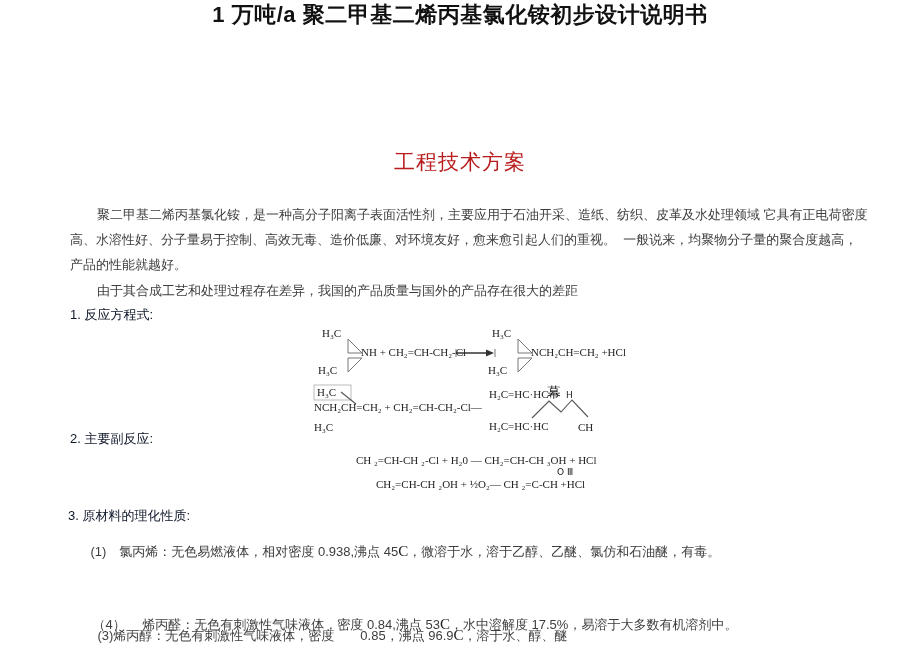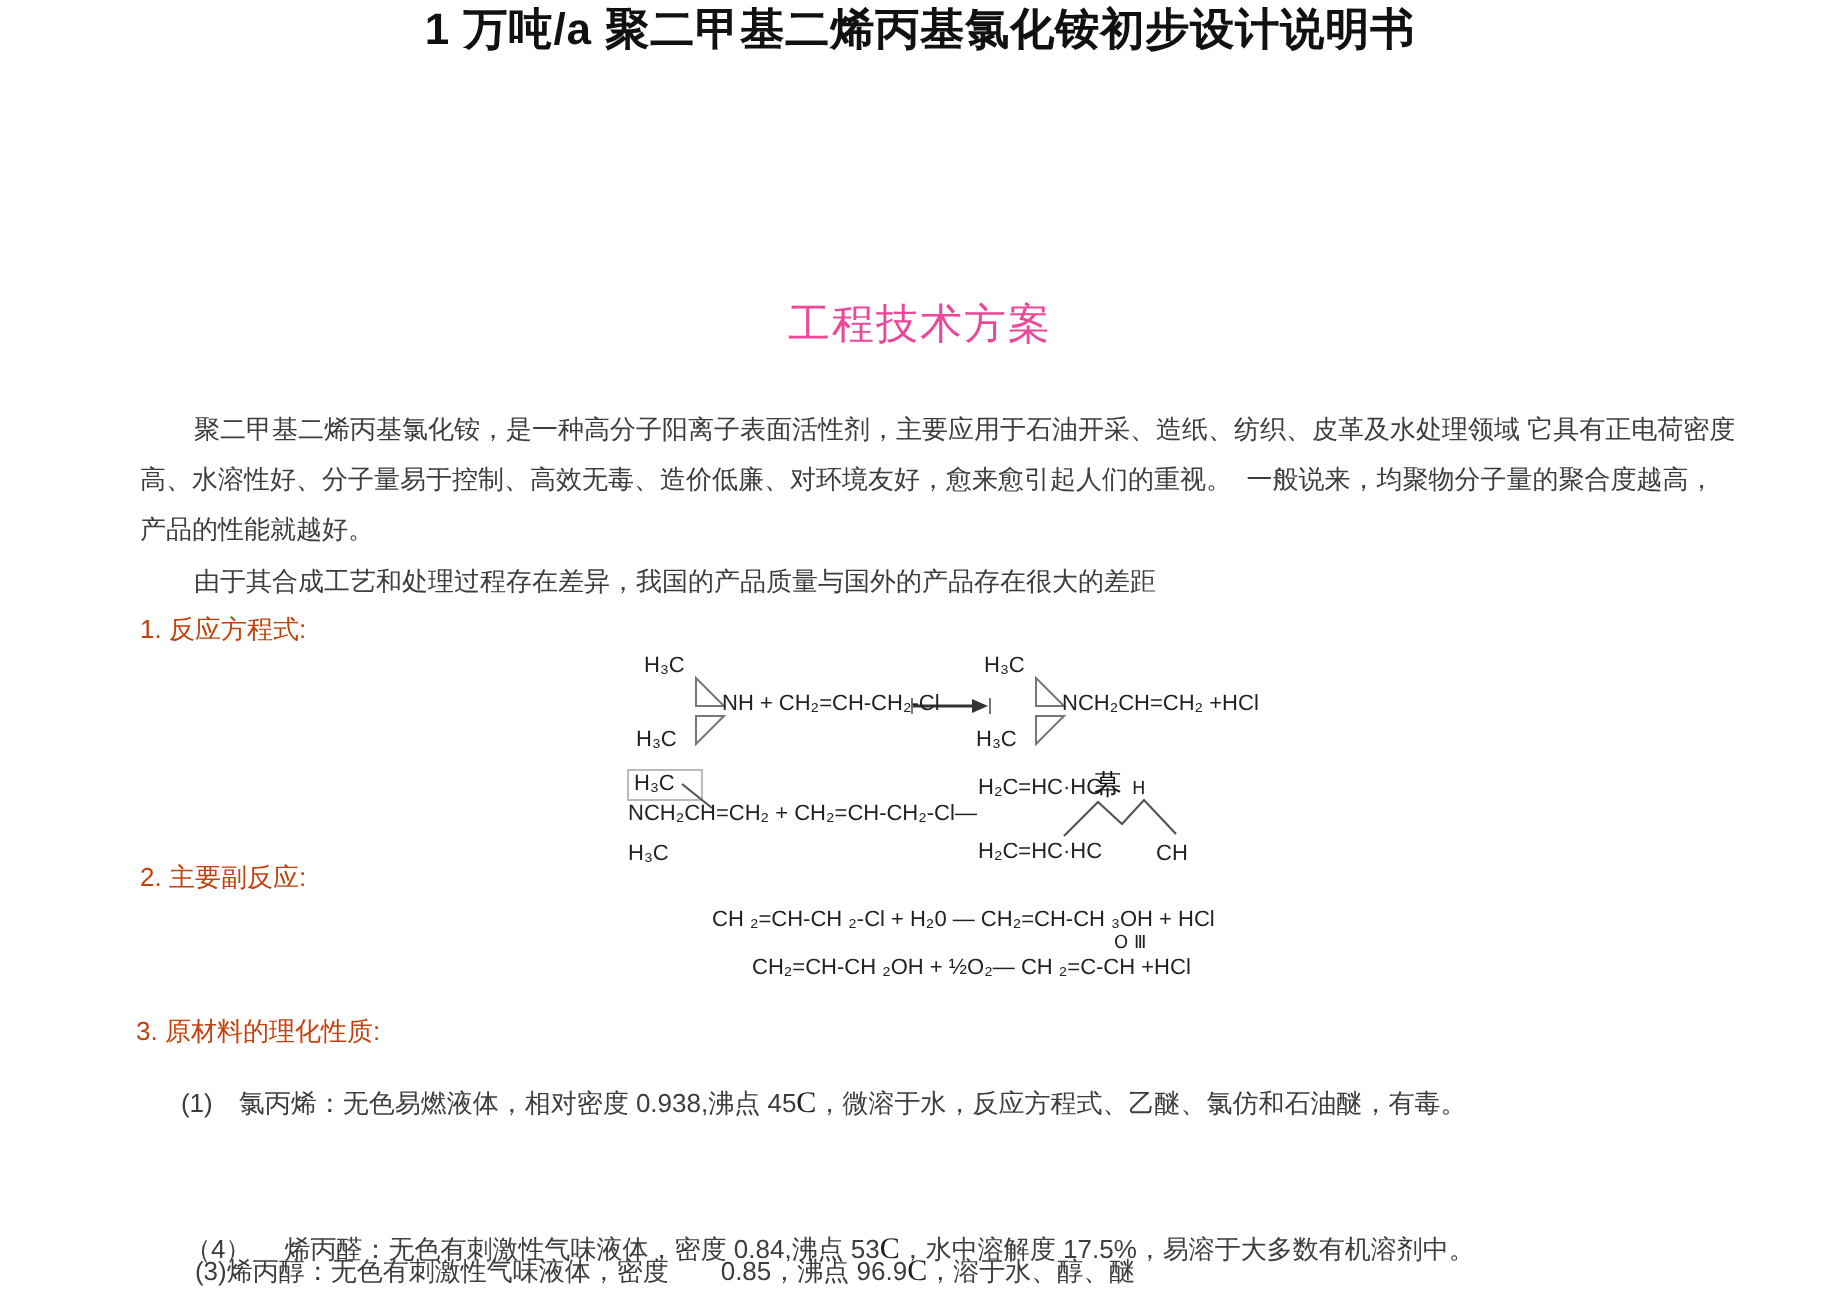--- a/index.html
+++ b/index.html
@@ -11,25 +11,25 @@
     font-family:"Liberation Sans",sans-serif;
   }
   .abs{position:absolute;white-space:pre;}
   .doc-title{
     left:0;right:0;top:90;text-align:center;
     font-size:22px;font-weight:bold;color:#111;
     letter-spacing:0.5px;
   }
   .doc-subtitle{
     left:0;right:0;top:148px;text-align:center;
-    font-size:21px;color:#ec4899;letter-spacing:1px;
+    font-size:21px;color:#b91c1c;letter-spacing:1px;
   }
   .cjk{font-size:13px;color:#3d3d3d;}
-  .heading{font-size:13px;color:#c2410c;}
-  .formula{font-size:11px;color:#222;font-family:Liberation Sans, sans-serif;}
+  .heading{font-size:13px;color:#0f172a;}
+  .formula{font-size:11px;color:#222;font-family:Liberation Serif, serif;}
   .formula-sm{font-size:9px;color:#222;font-family:"DejaVu Sans",sans-serif;}
   .glyph-big{font-size:14px;color:#111;}
   .deg{font-family:"Liberation Serif",serif;font-size:15px;color:#222;}
   .item{font-size:13px;color:#3d3d3d;}
   svg.bonds{position:absolute;left:0;top:0;pointer-events:none;}
 </style>
 </head>
 <body>
 
 <div class="page">
@@ -87,21 +87,21 @@
 
   <div>
     <span class="abs formula" style="left:356px;top:454px;">CH ₂=CH-CH ₂-Cl + H₂0 — CH₂=CH-CH ₃OH + HCl</span>
     <span class="abs formula-sm" style="left:557px;top:467px;">O Ⅲ</span>
     <span class="abs formula" style="left:376px;top:478px;">CH₂=CH-CH ₂OH + ½O₂— CH ₂=C-CH +HCl</span>
   </div>
 
   <div class="abs heading" style="left:68px;top:507px;">3. 原材料的理化性质:</div>
 
   <div class="abs item" style="left:76px;top:528px;">
-    <span>(1)　氯丙烯：无色易燃液体，相对密度 0.938,沸点 45</span><span class="deg">C</span><span>，微溶于水，反应方程式、乙醚、氯仿和石油醚，有毒。</span>
+    <span>(1)　氯丙烯：无色易燃液体，相对密度 0.938,沸点 45</span><span class="deg">C</span><span>，微溶于水，溶于乙醇、乙醚、氯仿和石油醚，有毒。</span>
   </div>
   <div class="abs item" style="left:78px;top:601px;">
     <span>（4）　 烯丙醛：无色有刺激性气味液体，密度 0.84,沸点 53</span><span class="deg">C</span><span>，水中溶解度 17.5%，易溶于大多数有机溶剂中。</span>
   </div>
   <div class="abs item" style="left:83px;top:612px;">
     <span>(3)烯丙醇：无色有刺激性气味液体，密度　　0.85，沸点 96.9</span><span class="deg">C</span><span>，溶于水、醇、醚</span>
   </div>
 
 </div>
 

